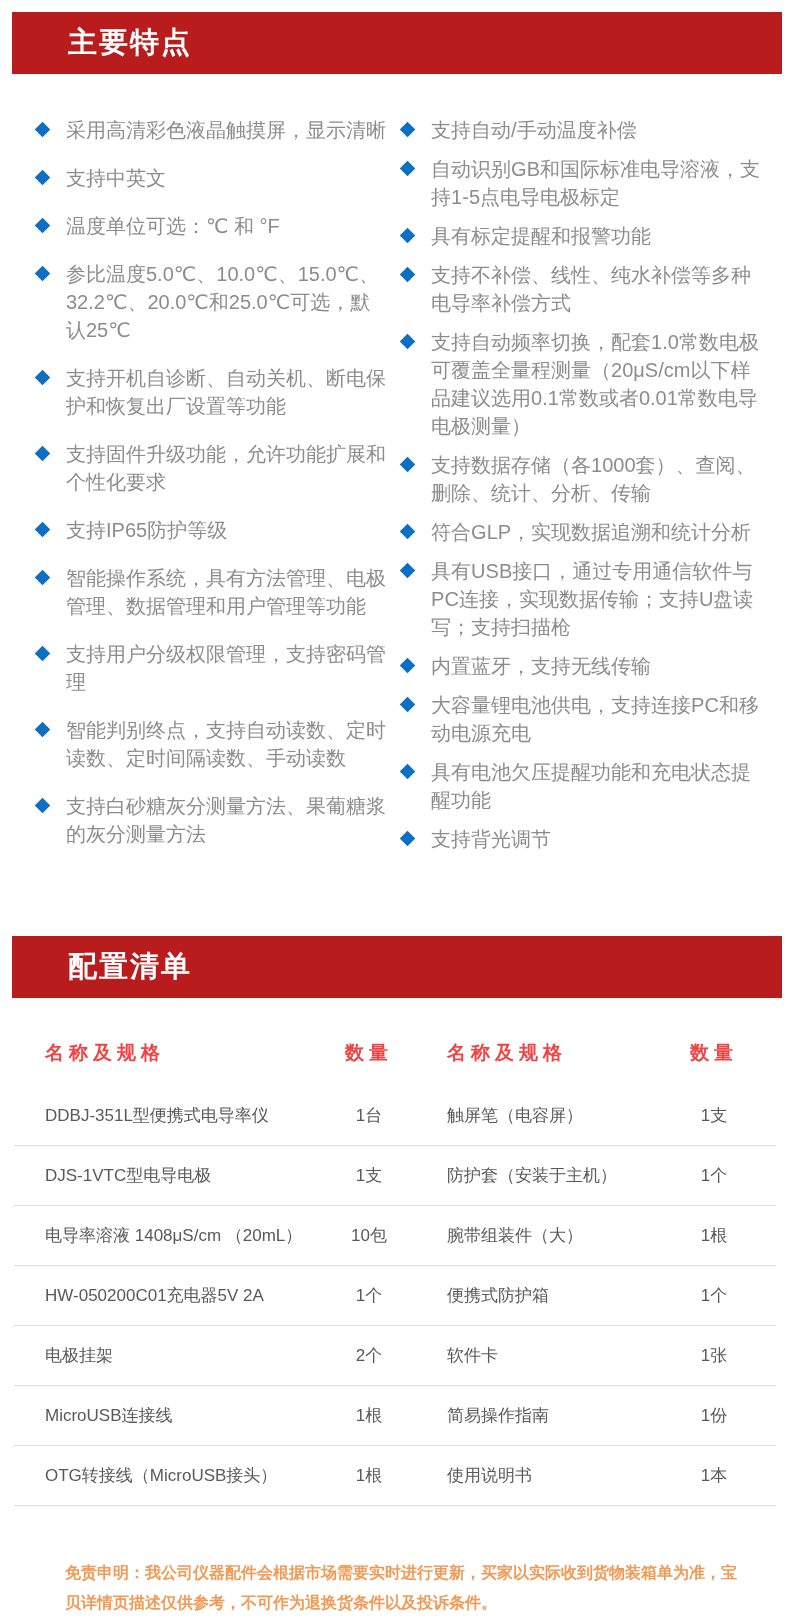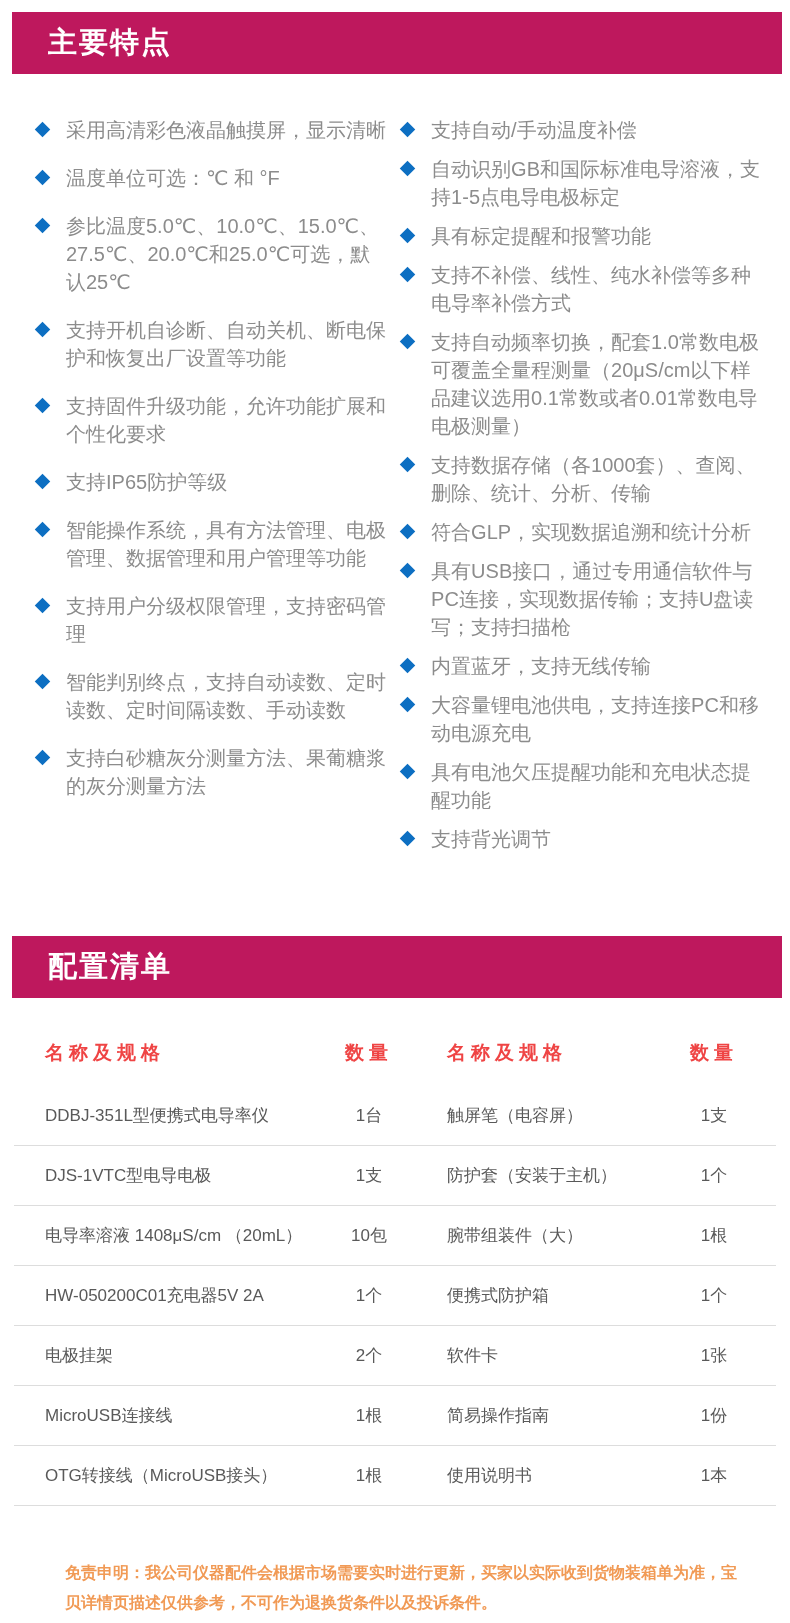--- a/index.html
+++ b/index.html
@@ -1,22 +1,22 @@
 <!DOCTYPE html>
 <html><head>
 <meta charset="utf-8">
 <style>
   html,body{margin:0;padding:0;}
   body{
     width:790px;height:1623px;background:#ffffff;overflow:hidden;
     font-family:"Liberation Sans","DejaVu Sans",sans-serif;
   }
   .section-bar{
-    margin:12px 8px 0 12px;height:62px;background:#be185d;color:#ffffff;
-    display:flex;align-items:center;padding-left:36px;box-sizing:border-box;
+    margin:12px 8px 0 12px;height:62px;background:#b91c1c;color:#ffffff;
+    display:flex;align-items:center;padding-left:56px;box-sizing:border-box;
   }
   .section-bar .bar-title{font-size:29px;font-weight:bold;letter-spacing:2px;}
   
   .features{
     display:flex;height:850px;box-sizing:border-box;
     padding:42px 22px 0 35px;overflow:hidden;
   }
   .feat-col{display:flex;flex-direction:column;}
   .feat-col.left{width:355px;}
   .feat-col.right{width:372px;margin-left:14px;}
@@ -59,25 +59,29 @@
 </div>
 
 <div class="features">
   <div class="feat-col left">
     <div class="feat">
         <span class="diamond"></span>
         <span class="feat-text">采用高清彩色液晶触摸屏，显示清晰</span>
       </div>
     <div class="feat">
         <span class="diamond"></span>
+        <span class="feat-text">支持中英文</span>
+      </div>
+    <div class="feat">
+        <span class="diamond"></span>
         <span class="feat-text">温度单位可选：℃ 和 °F</span>
       </div>
     <div class="feat">
         <span class="diamond"></span>
-        <span class="feat-text">参比温度5.0℃、10.0℃、15.0℃、27.5℃、20.0℃和25.0℃可选，默认25℃</span>
+        <span class="feat-text">参比温度5.0℃、10.0℃、15.0℃、32.2℃、20.0℃和25.0℃可选，默认25℃</span>
       </div>
     <div class="feat">
         <span class="diamond"></span>
         <span class="feat-text">支持开机自诊断、自动关机、断电保护和恢复出厂设置等功能</span>
       </div>
     <div class="feat">
         <span class="diamond"></span>
         <span class="feat-text">支持固件升级功能，允许功能扩展和个性化要求</span>
       </div>
     <div class="feat">

